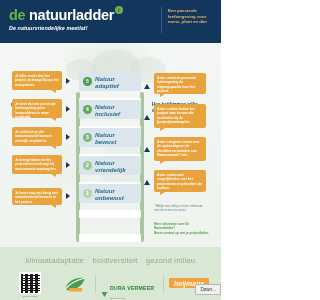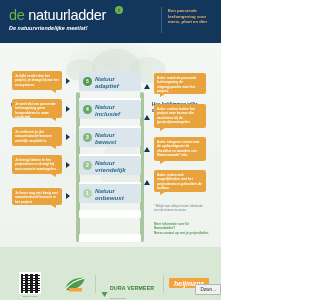--- a/index.html
+++ b/index.html
@@ -10,21 +10,21 @@
     overflow: hidden;
   }
   .page { position: relative; width: 221px; height: 300px; background: #ffffff; }
 
   
   .header {
     position: absolute; left: 0; top: 0; width: 221px; height: 43px;
     background: #12365c;
   }
   .brand { position: absolute; left: 9px; top: 8px; }
-  .brand-line { font-size: 14.5px; font-weight: normal; letter-spacing: -0.3px; line-height: 15px; white-space: nowrap; }
+  .brand-line { font-size: 14.5px; font-weight: bold; letter-spacing: -0.3px; line-height: 15px; white-space: nowrap; }
   .brand-de { color: #6cb24a; }
   .brand-rest { color: #ffffff; }
   .brand-sub {
     font-size: 5.4px; color: #ffffff; font-style: italic; font-weight: bold;
     margin-top: 2px; letter-spacing: 0.05px; white-space: nowrap;
   }
   .brand-badge {
     position: absolute; left: 115px; top: 6px;
     width: 8px; height: 8px; border-radius: 50%;
     background: #6cb24a; color: #12365c;
@@ -284,20 +284,25 @@
     <div class="arrow r" style="left:144px;top:137px;"></div>
 
     <div class="footnote" style="top:162px;">* Bekijk voor uitleg en meer informatie over de termen en acties.</div>
     <div class="links" style="top:179px;">
       <div>Meer informatie over De Natuurladder?</div>
       <div>Neem contact op met je projectleider.</div>
     </div>
   </div>
 
   <div class="footer">
+    <div class="keywords">
+      <span>klimaatadaptatie</span>
+      <span>biodiversiteit</span>
+      <span>gezond milieu</span>
+    </div>
 
     <div class="logos">
       <div class="qr">
         <div class="qr-inner"></div>
       </div>
       <div class="qr-cap">Scan de code</div>
 
       <div class="leaf-logo">
         <svg width="24" height="16" viewBox="0 0 24 16">
           <path d="M2 14 C4 4, 14 1, 22 2 C20 10, 12 15, 2 14 Z" fill="#4e9a4e"></path>

